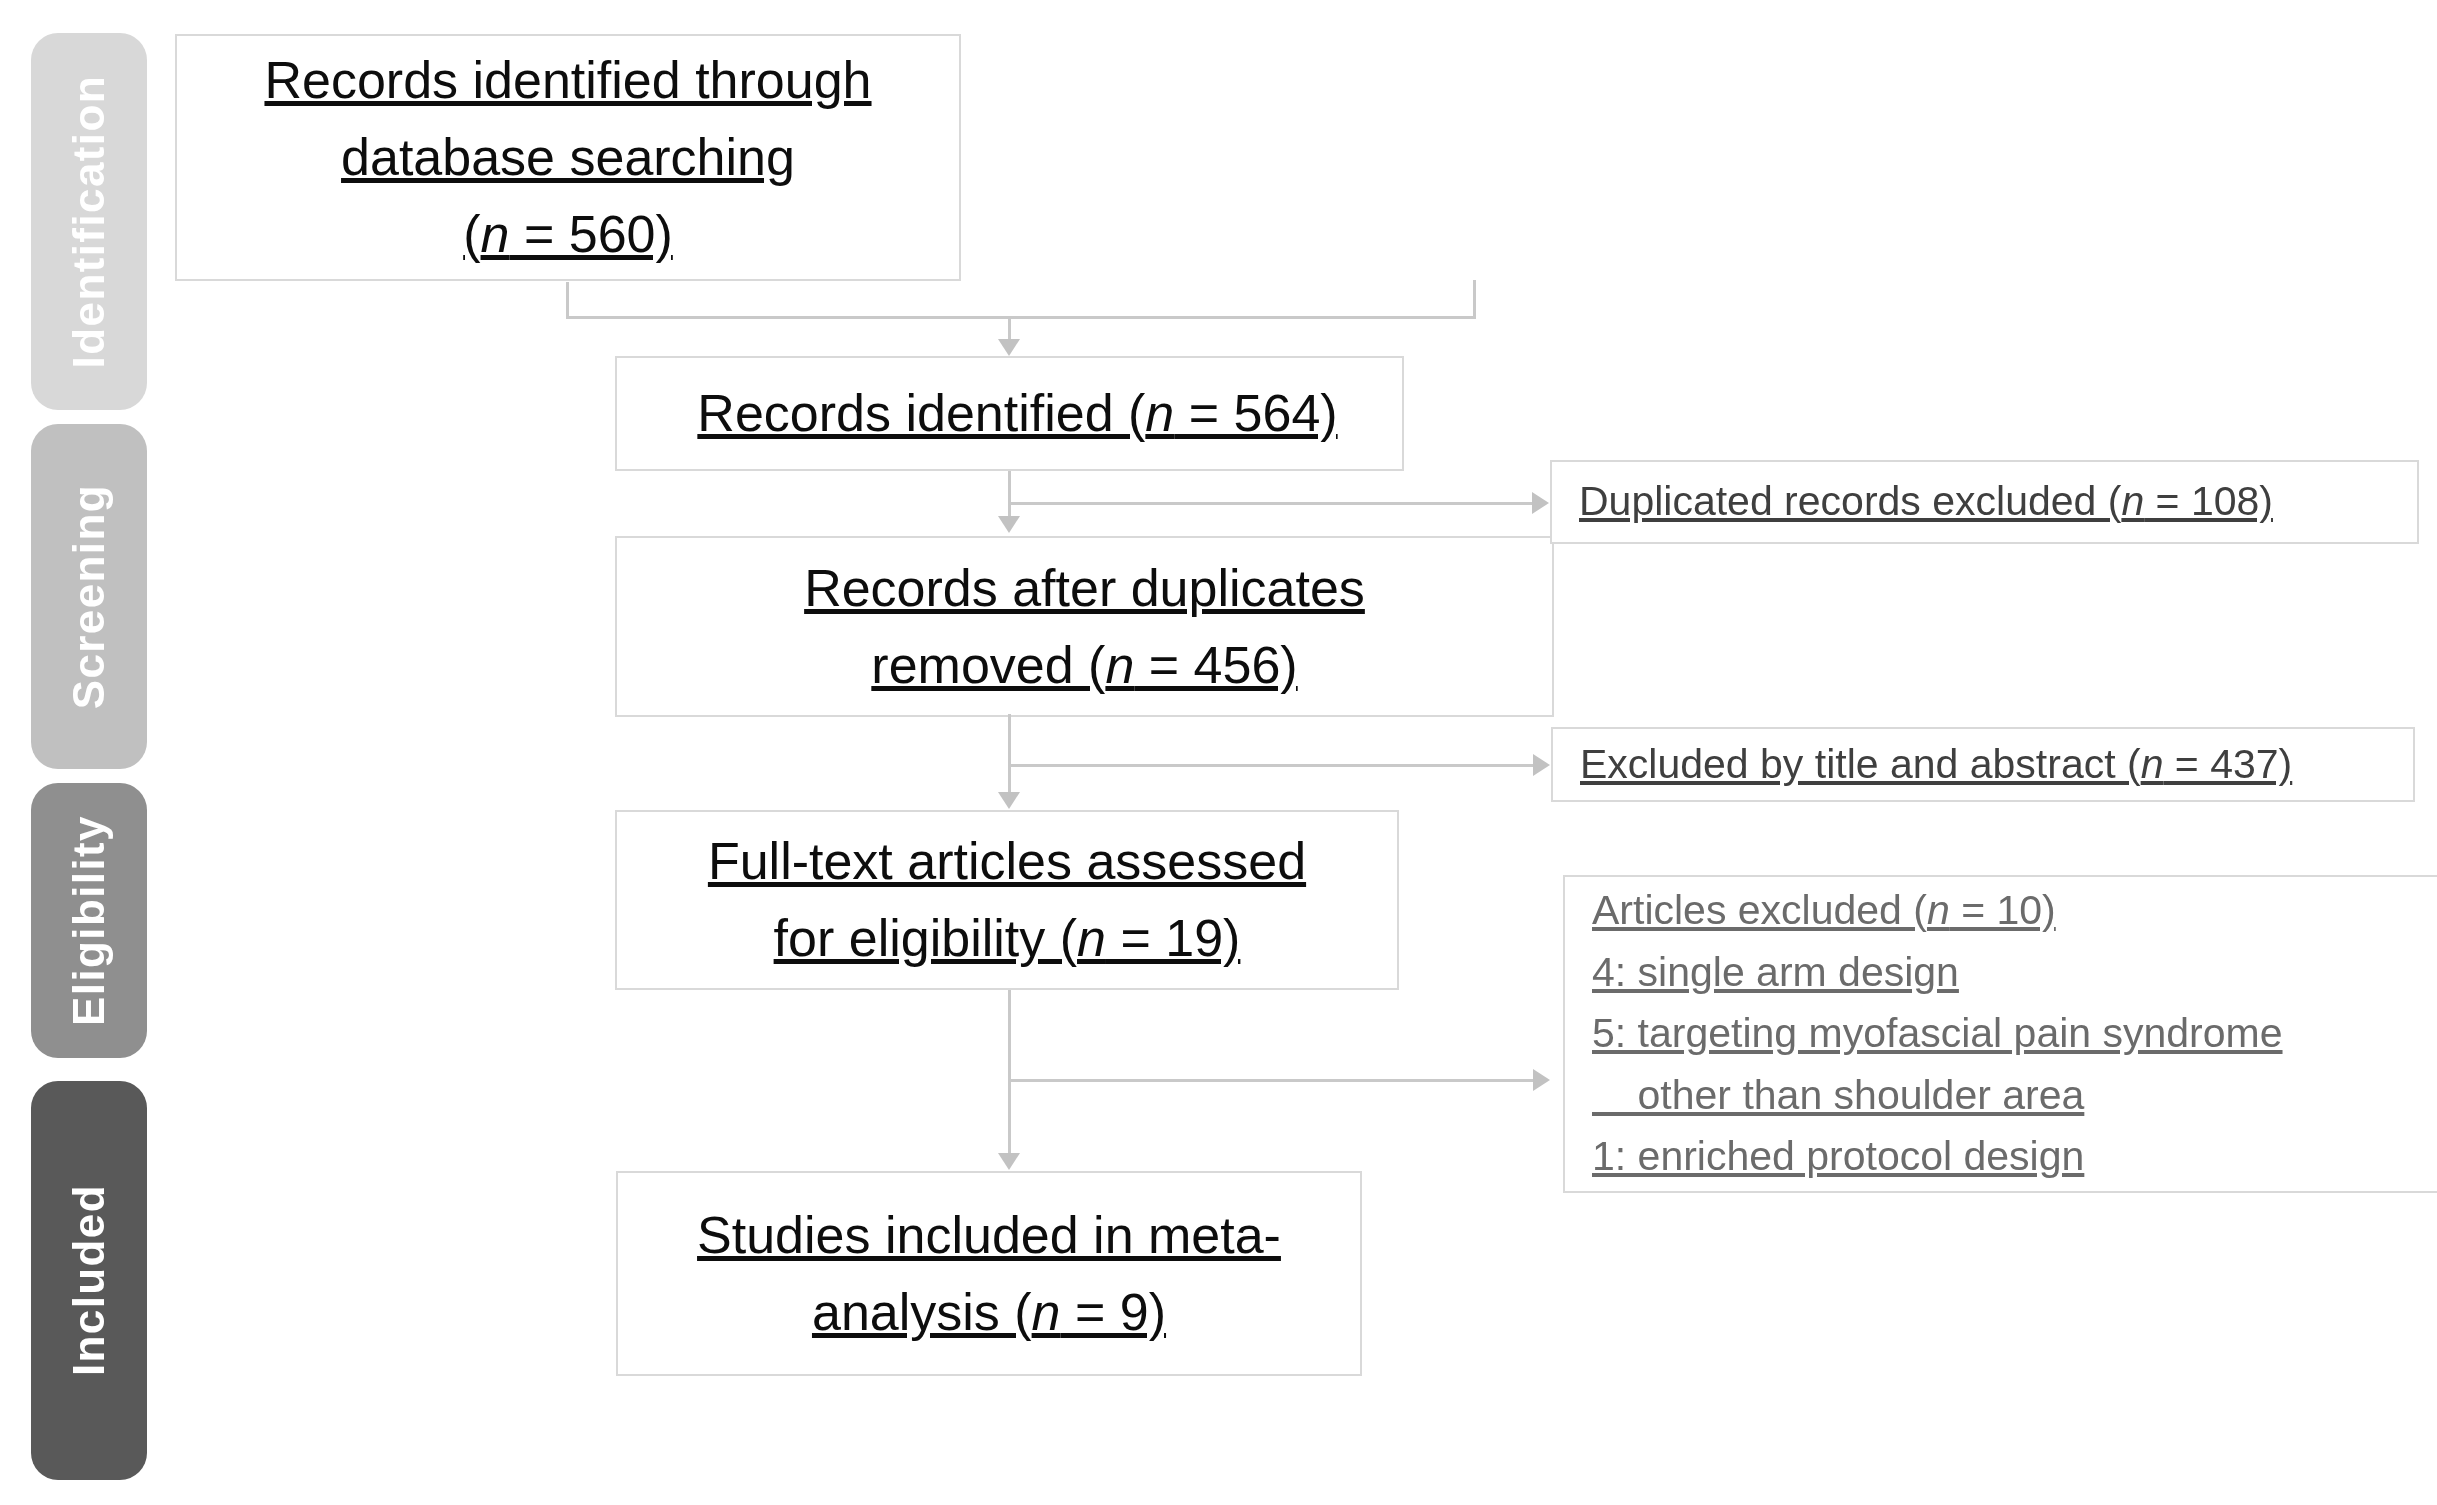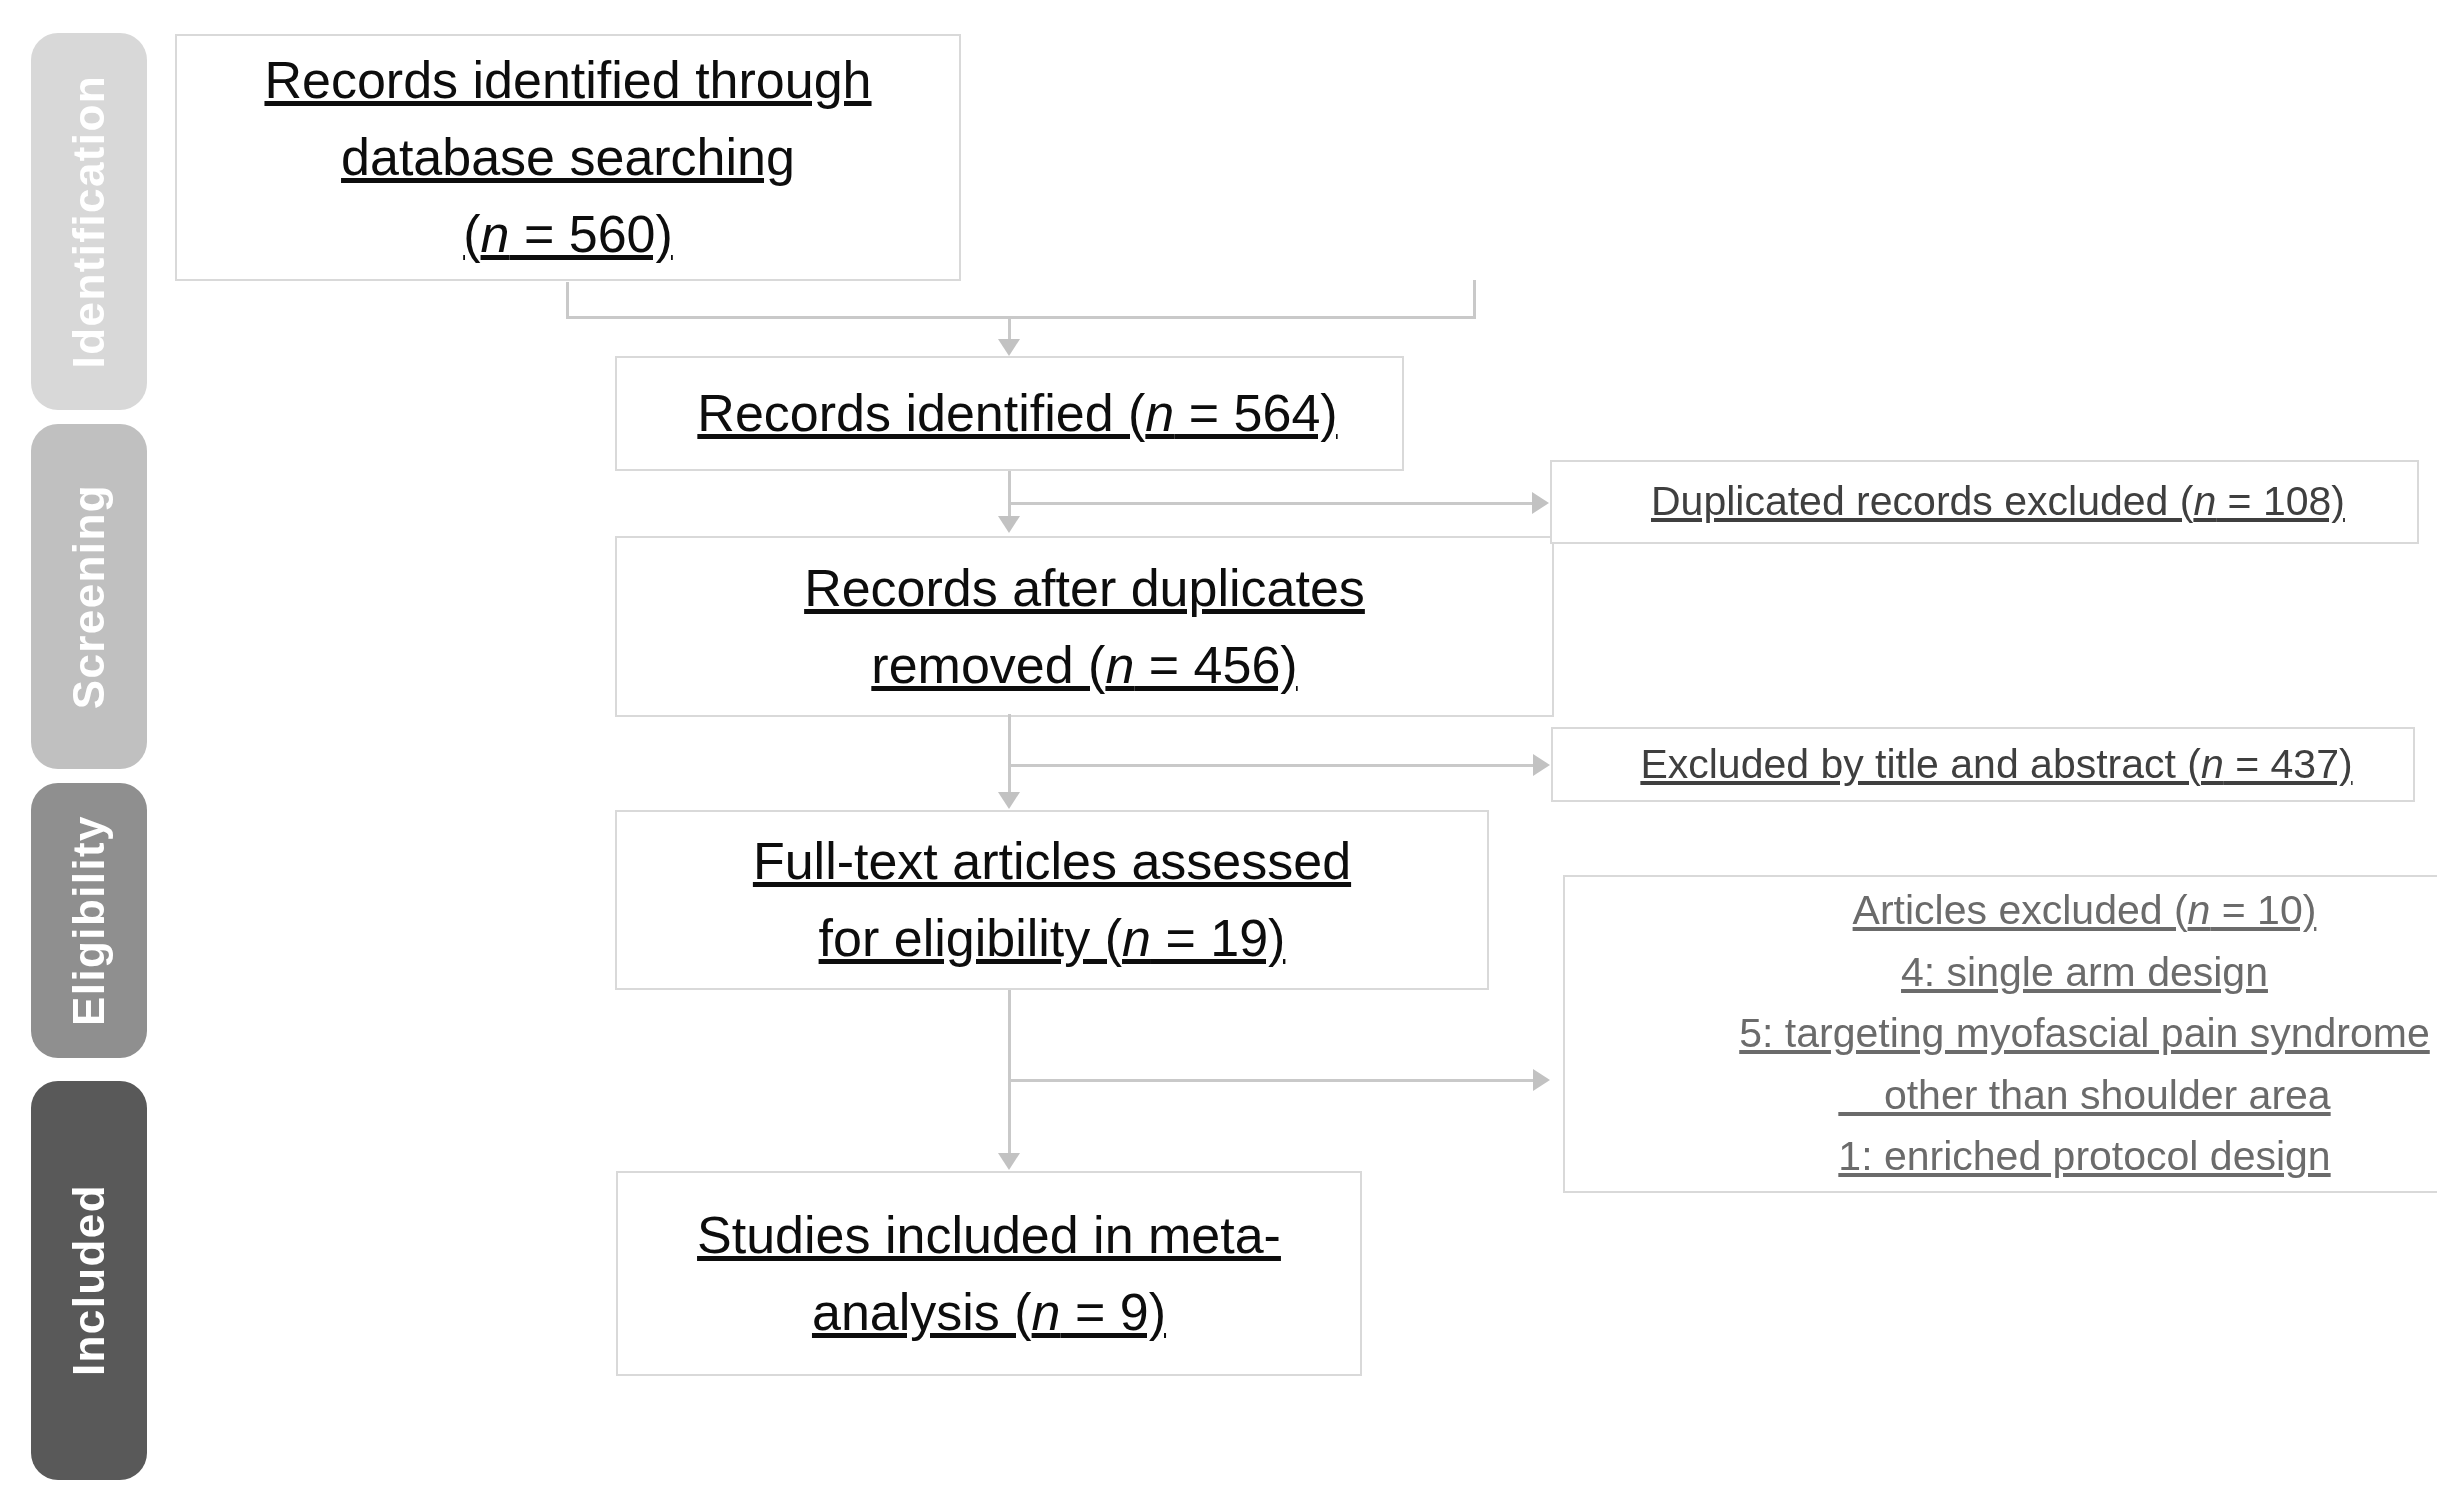--- a/index.html
+++ b/index.html
@@ -19,21 +19,21 @@
   
   .box{
     position:absolute;background:#ffffff;border:2.7px solid #d9d9d9;box-sizing:border-box;
     display:flex;align-items:center;justify-content:center;
   }
   .box .txt{width:100%;text-decoration:underline;}
   .box.main .txt{
     text-align:center;color:#0d0d0d;font-size:52px;line-height:1.48;
   }
   .box.side .txt{
-    text-align:center;color:#3f3f3f;font-size:41px;line-height:1.5;padding-left:27px;
+    text-align:left;color:#3f3f3f;font-size:41px;line-height:1.5;padding-left:27px;
   }
   .box.side.lighter .txt{color:#6b6b6b;}
   .txt i{font-style:italic;}
   
   .hline,.vline{position:absolute;background:#c9c9c9;}
   .hline{height:2.7px;}
   .vline{width:2.7px;}
   
   .arr-down{
     position:absolute;width:0;height:0;
@@ -66,21 +66,21 @@
 
   <div class="box main" style="left:175px;top:34px;width:786px;height:247px;">
     <div class="txt nfmt">Records identified through<br>database searching<br>(<i>n</i> = 560)</div>
   </div>
   <div class="box main" style="left:615px;top:356px;width:789px;height:115px;padding-left:16px;">
     <div class="txt nfmt">Records identified (<i>n</i> = 564)</div>
   </div>
   <div class="box main" style="left:615px;top:504px;width:939px;height:181px;margin-top:32px;">
     <div class="txt nfmt">Records after duplicates<br>removed (<i>n</i> = 456)</div>
   </div>
-  <div class="box main" style="left:615px;top:810px;width:874px;height:180px;">
+  <div class="box main" style="left:615px;top:810px;width:784px;height:180px;">
     <div class="txt nfmt">Full-text articles assessed<br>for eligibility (<i>n</i> = 19)</div>
   </div>
   <div class="box main" style="left:616px;top:1171px;width:746px;height:205px;">
     <div class="txt nfmt">Studies included in meta-<br>analysis (<i>n</i> = 9)</div>
   </div>
 
   <div class="box side" style="left:1550px;top:460px;width:869px;height:84px;">
     <div class="txt nfmt">Duplicated records excluded (<i>n</i> = 108)</div>
   </div>
   <div class="box side" style="left:1551px;top:727px;width:864px;height:75px;">

